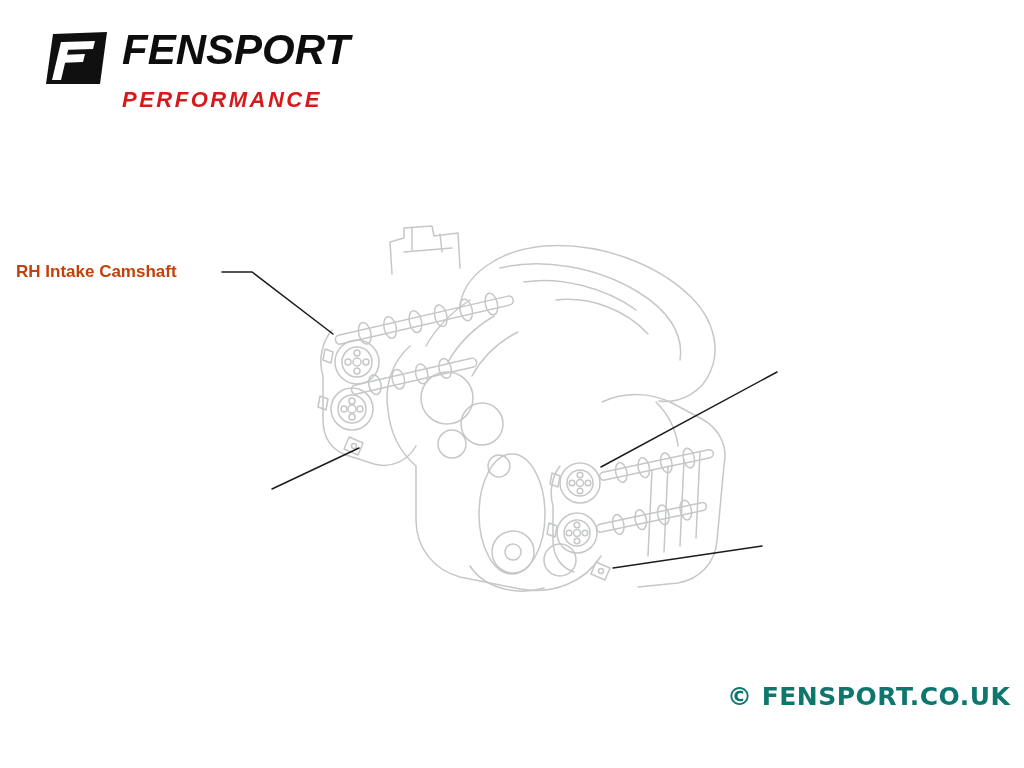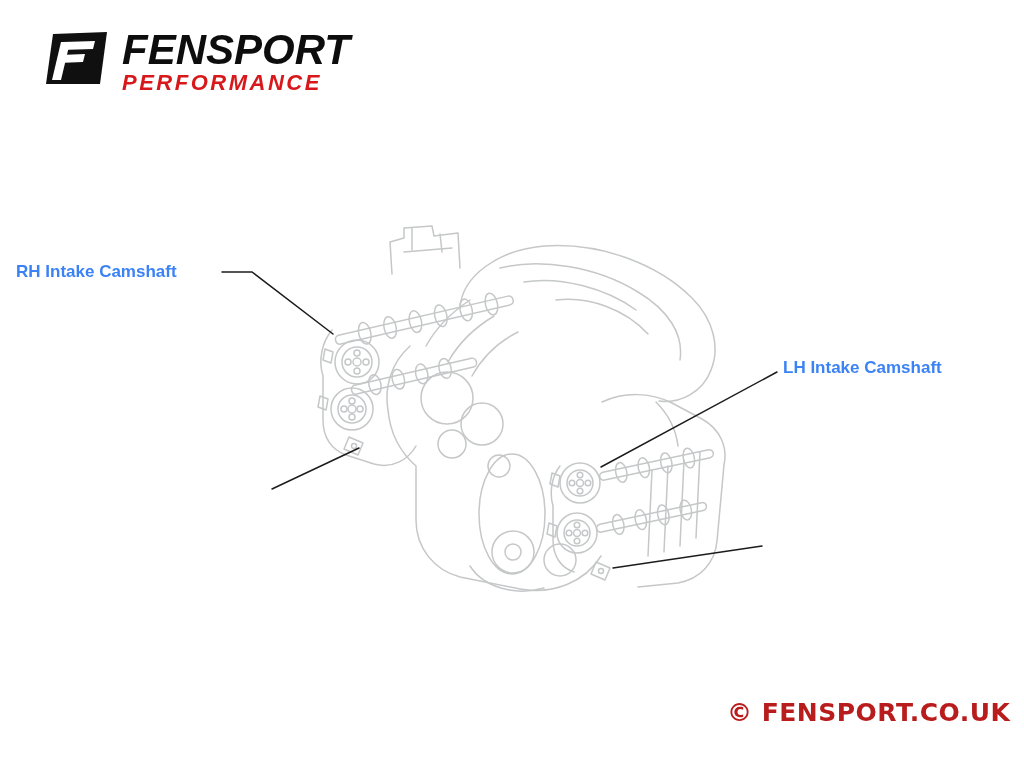--- a/index.html
+++ b/index.html
@@ -5,30 +5,30 @@
   html,body{margin:0;padding:0;background:#fff;}
   .canvas{position:relative;width:1024px;height:768px;background:#ffffff;overflow:hidden;
           font-family:"Liberation Sans",sans-serif;}
   
   .logo{position:absolute;left:46px;top:30px;display:flex;align-items:flex-start;gap:12px;}
   .logo-icon{width:64px;height:58px;flex:0 0 auto;}
   .logo-text{display:flex;flex-direction:column;}
   .brand{font-style:italic;font-weight:bold;font-size:42px;line-height:40px;color:#0d0d0d;
          letter-spacing:0px;font-family:"Liberation Sans",sans-serif;}
   .tagline{font-style:italic;font-weight:bold;font-size:22px;line-height:24px;color:#d8191c;
-           letter-spacing:2.5px;margin-top:1px;font-family:"Liberation Sans",sans-serif;}
+           letter-spacing:2.5px;margin-top:18px;font-family:"Liberation Sans",sans-serif;}
   
-  .label{position:absolute;font-weight:bold;font-size:17px;color:#3b82f6;white-space:nowrap;}
+  .label{position:absolute;font-weight:bold;font-size:17px;color:#c2410c;white-space:nowrap;}
   #lbl-rh-intake{left:16px;top:262px;}
   #lbl-rh-exhaust{left:50px;top:478px;}
   #lbl-lh-intake{left:783px;top:358px;}
   #lbl-lh-exhaust{left:771px;top:531px;}
   
-  .watermark{position:absolute;left:727px;top:698px;font-family:"DejaVu Sans","Liberation Sans",sans-serif;
-             font-weight:bold;font-size:25px;color:#b91c1c;letter-spacing:0.5px;}
+  .watermark{position:absolute;left:727px;top:682px;font-family:"DejaVu Sans","Liberation Sans",sans-serif;
+             font-weight:bold;font-size:25px;color:#0f766e;letter-spacing:0.5px;}
   
   .art{position:absolute;left:0;top:0;width:1024px;height:768px;}
 </style>
 </head>
 <body>
 
 <div class="canvas">
 
   <header class="logo">
     <svg class="logo-icon" viewBox="0 0 64 58">
@@ -180,17 +180,16 @@
 
     <g stroke="#1c1c1c" fill="none" stroke-width="1.5" stroke-linecap="round">
       <polyline points="222,272 252,272 333,334"></polyline>
       <line x1="272" y1="489" x2="359" y2="448"></line>
       <line x1="777" y1="372" x2="601" y2="467"></line>
       <line x1="762" y1="546" x2="613" y2="568"></line>
     </g>
   </svg>
 
   <div class="label" id="lbl-rh-intake">RH Intake Camshaft</div>
-  <div class="label" id="lbl-lh-intake">LH Intake Camshaft</div>
 
   <div class="watermark">© FENSPORT.CO.UK</div>
 
 </div>
 
 </body></html>

